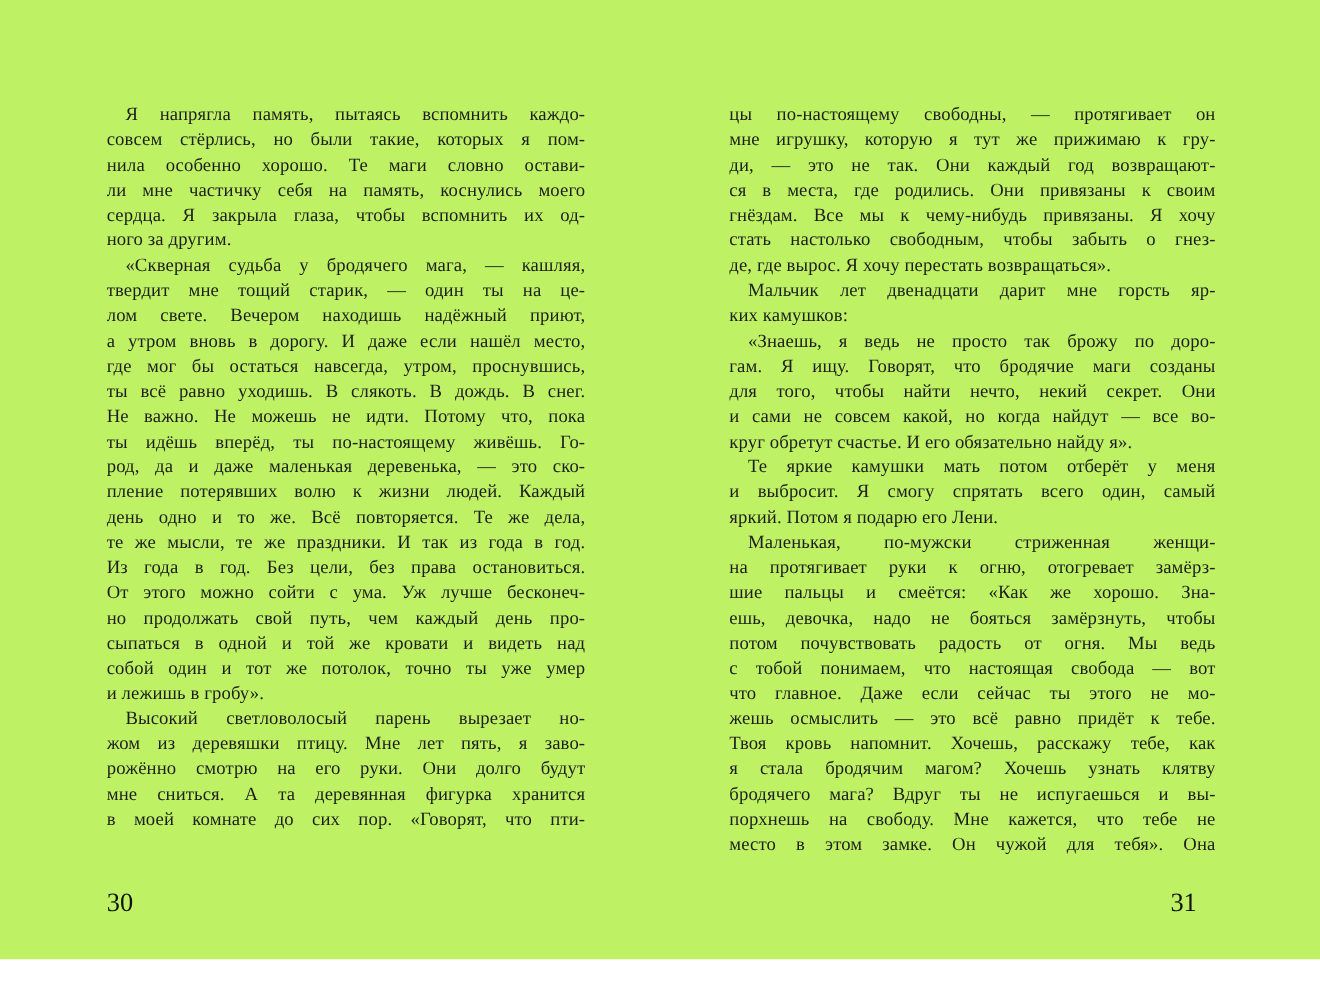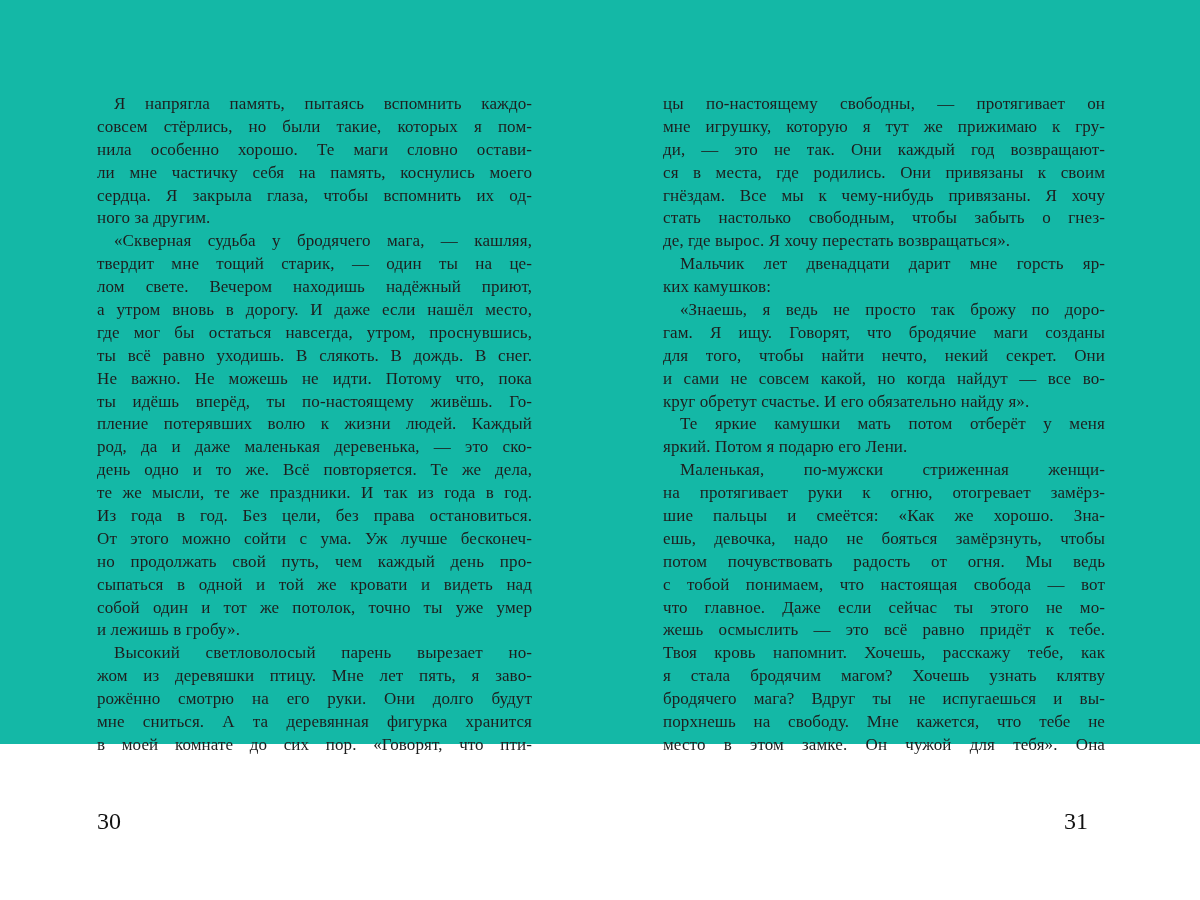--- a/index.html
+++ b/index.html
@@ -16,23 +16,23 @@
     overflow: hidden;
   }
   .spread {
     position: absolute;
     inset: 0;
     background: #ffffff;
   }
   .page {
     position: absolute;
     top: 0;
-    height: 744px;
+    height: 872px;
     width: 600px;
-    background: #14b8a6;
+    background: #bef264;
   }
   .page-left  { left: 0; }
   .page-right { left: 600px; }
 
   .text-block {
     position: absolute;
     top: 93px;
   }
   .page-left .text-block  { left: 97px;  width: 435px; }
   .page-right .text-block { left: 63px;  width: 442px; }
@@ -78,22 +78,22 @@
         </div>
         <div class="paragraph">
           <div class="line indent">«Скверная судьба у бродячего мага, — кашляя,</div>
           <div class="line">твердит мне тощий старик, — один ты на це-</div>
           <div class="line">лом свете. Вечером находишь надёжный приют,</div>
           <div class="line">а утром вновь в дорогу. И даже если нашёл место,</div>
           <div class="line">где мог бы остаться навсегда, утром, проснувшись,</div>
           <div class="line">ты всё равно уходишь. В слякоть. В дождь. В снег.</div>
           <div class="line">Не важно. Не можешь не идти. Потому что, пока</div>
           <div class="line">ты идёшь вперёд, ты по-настоящему живёшь. Го-</div>
+          <div class="line">род, да и даже маленькая деревенька, — это ско-</div>
           <div class="line">пление потерявших волю к жизни людей. Каждый</div>
-          <div class="line">род, да и даже маленькая деревенька, — это ско-</div>
           <div class="line">день одно и то же. Всё повторяется. Те же дела,</div>
           <div class="line">те же мысли, те же праздники. И так из года в год.</div>
           <div class="line">Из года в год. Без цели, без права остановиться.</div>
           <div class="line">От этого можно сойти с ума. Уж лучше бесконеч-</div>
           <div class="line">но продолжать свой путь, чем каждый день про-</div>
           <div class="line">сыпаться в одной и той же кровати и видеть над</div>
           <div class="line">собой один и тот же потолок, точно ты уже умер</div>
           <div class="line endline">и лежишь в гробу».</div>
         </div>
         <div class="paragraph">
@@ -124,20 +124,21 @@
         </div>
         <div class="paragraph">
           <div class="line indent">«Знаешь, я ведь не просто так брожу по доро-</div>
           <div class="line">гам. Я ищу. Говорят, что бродячие маги созданы</div>
           <div class="line">для того, чтобы найти нечто, некий секрет. Они</div>
           <div class="line">и сами не совсем какой, но когда найдут — все во-</div>
           <div class="line endline">круг обретут счастье. И его обязательно найду я».</div>
         </div>
         <div class="paragraph">
           <div class="line indent">Те яркие камушки мать потом отберёт у меня</div>
+          <div class="line">и выбросит. Я смогу спрятать всего один, самый</div>
           <div class="line endline">яркий. Потом я подарю его Лени.</div>
         </div>
         <div class="paragraph">
           <div class="line indent">Маленькая, по-мужски стриженная женщи-</div>
           <div class="line">на протягивает руки к огню, отогревает замёрз-</div>
           <div class="line">шие пальцы и смеётся: «Как же хорошо. Зна-</div>
           <div class="line">ешь, девочка, надо не бояться замёрзнуть, чтобы</div>
           <div class="line">потом почувствовать радость от огня. Мы ведь</div>
           <div class="line">с тобой понимаем, что настоящая свобода — вот</div>
           <div class="line">что главное. Даже если сейчас ты этого не мо-</div>

